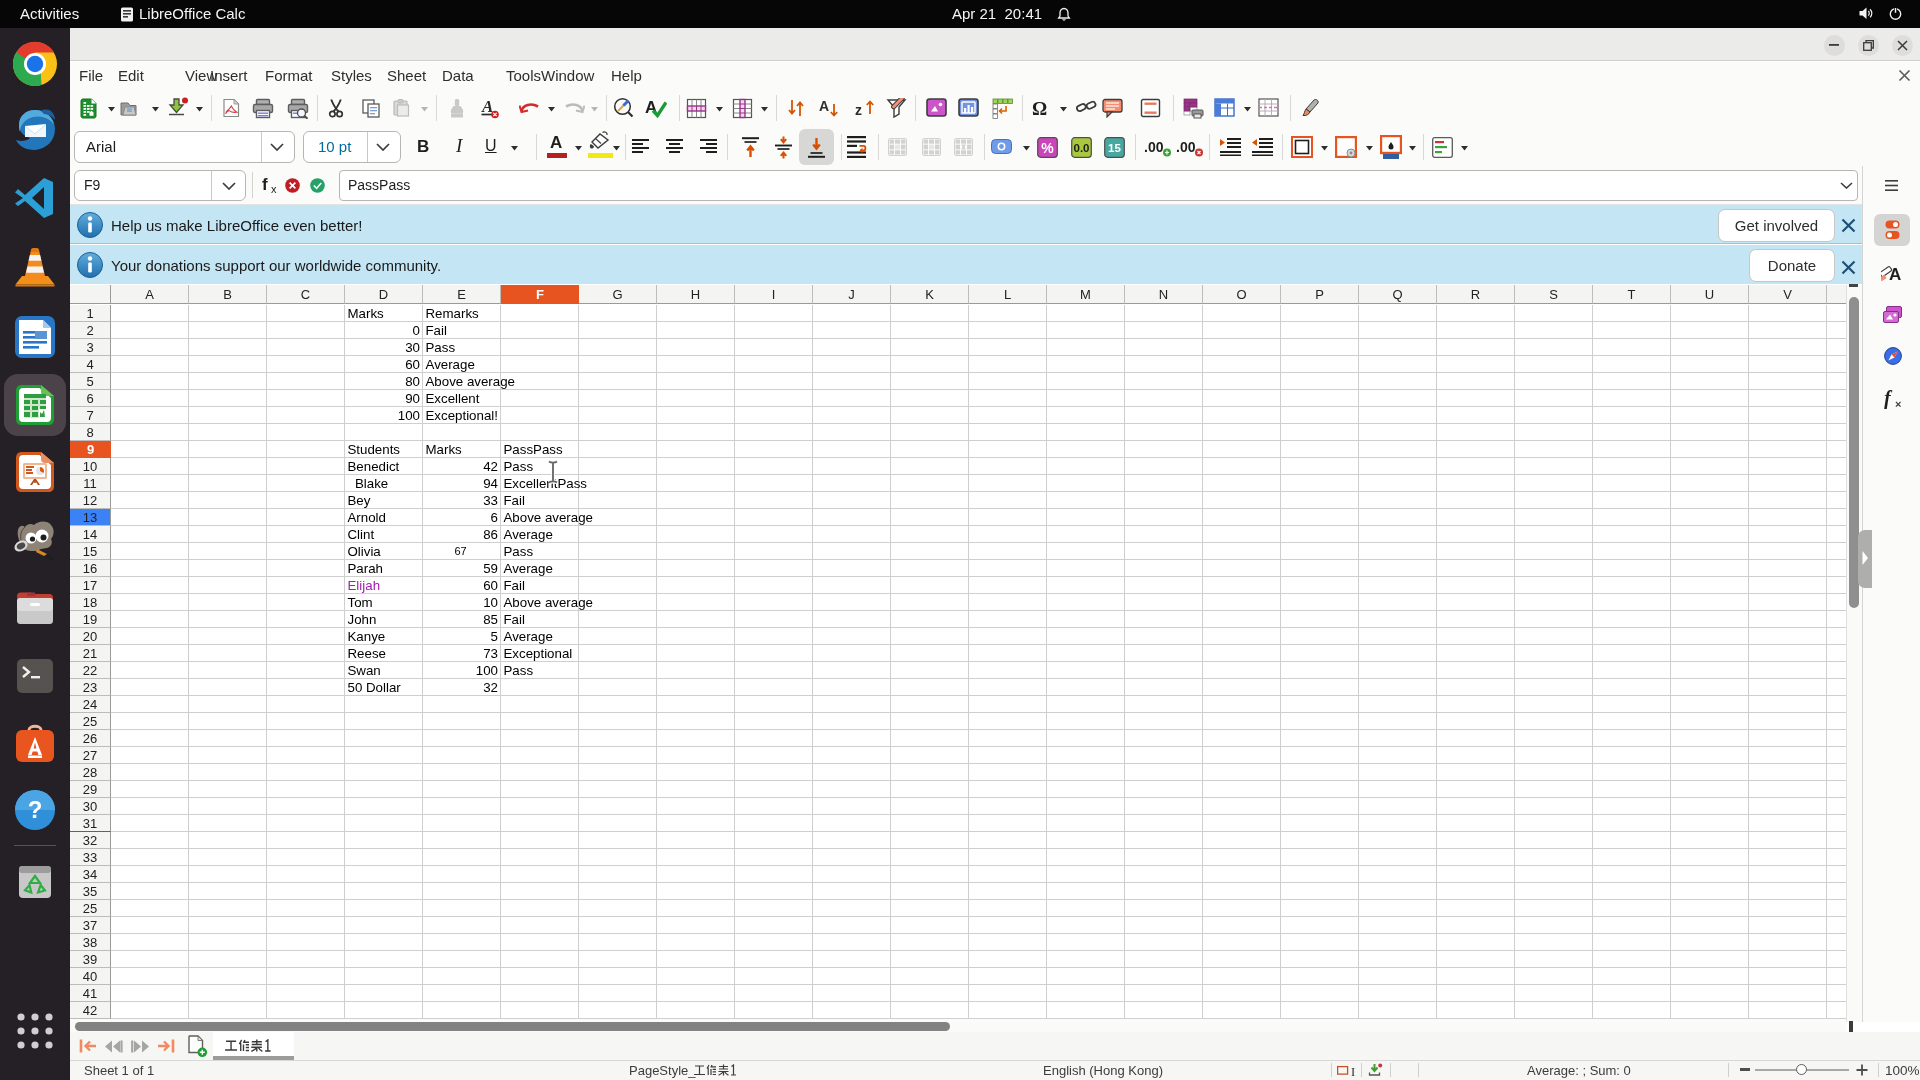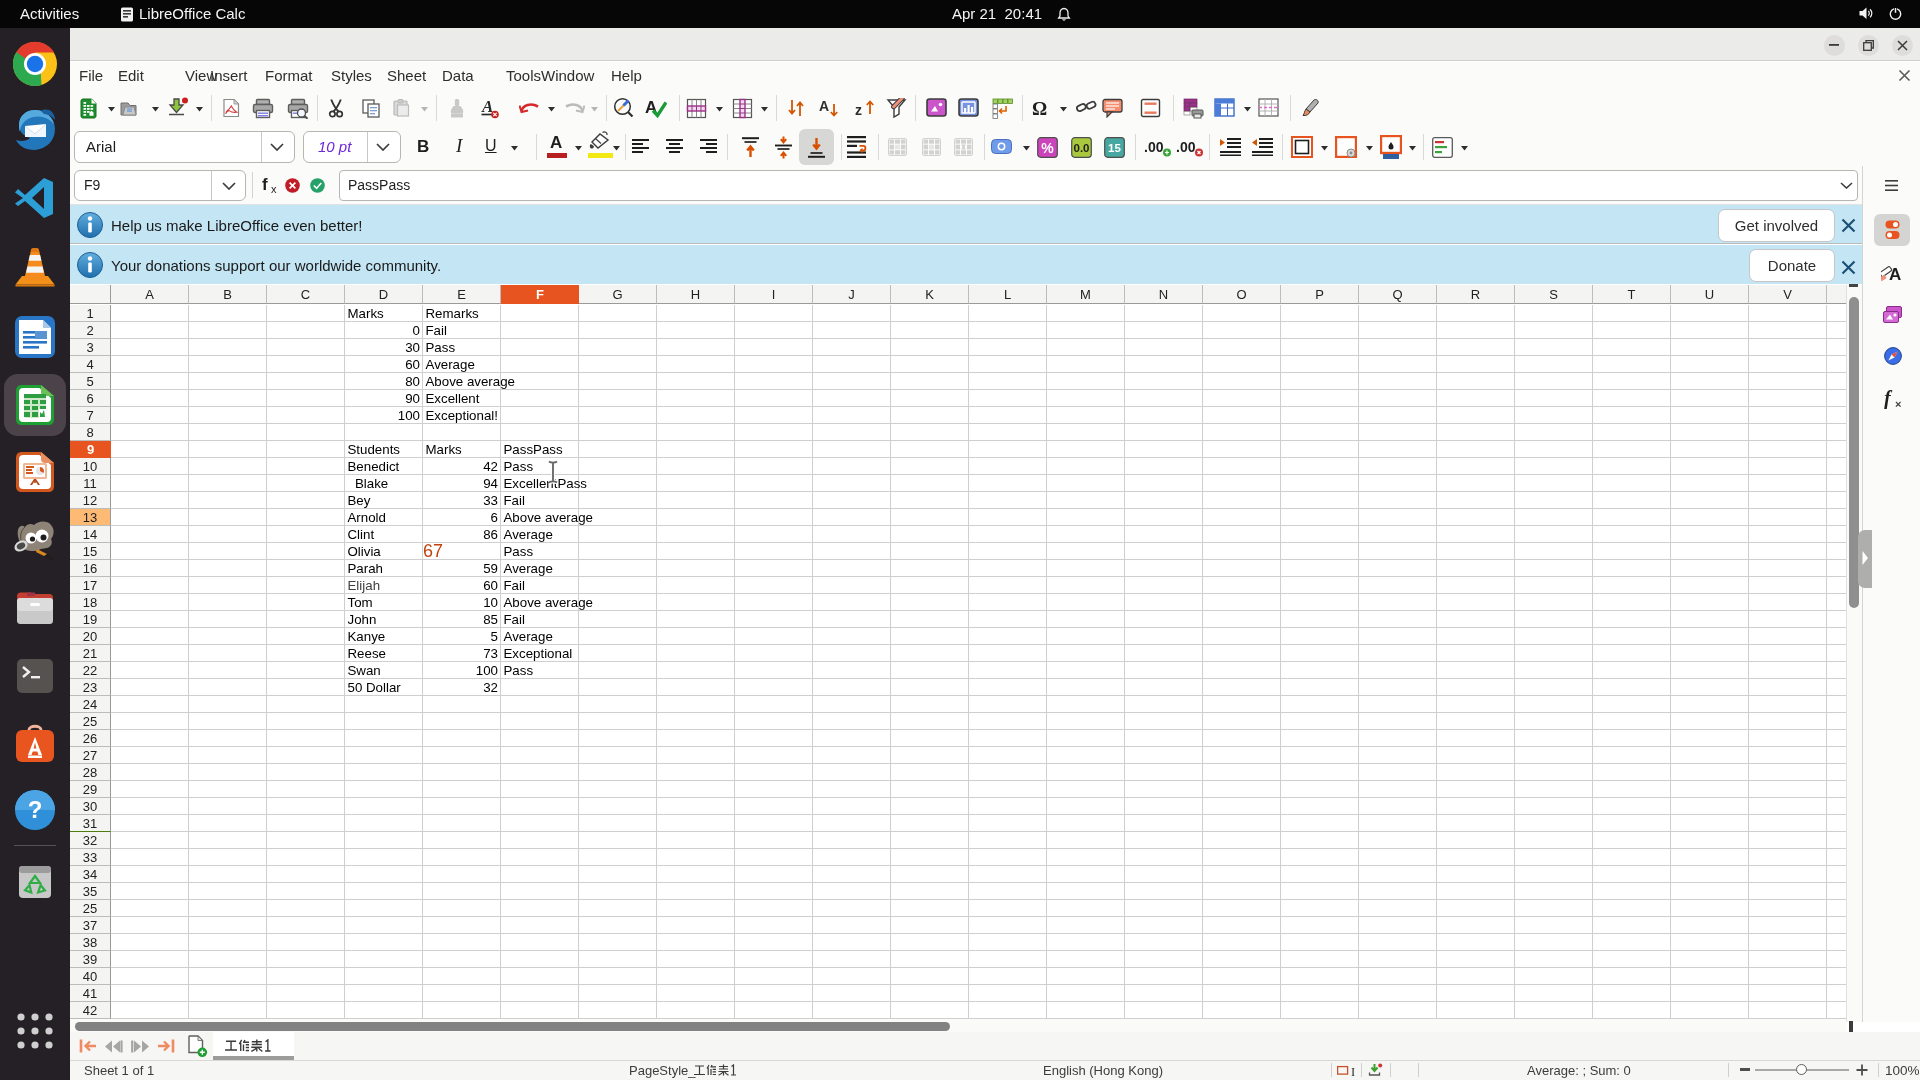--- a/index.html
+++ b/index.html
@@ -456,21 +456,21 @@
       <path d="M13 2 C15 0.5 18 2.5 17 5 L9 14 L5 11 Z" fill="#b0b0b0" stroke="#3c3c3c" stroke-width="1"></path>
 <path d="M5 11 L9 14 C8 16.5 5 18 2 17.5 C3.5 15.5 3.5 13 5 11 Z" fill="#e88a5a" stroke="#3c3c3c" stroke-width="1"></path>
     </svg>
 <div style="left:74px;top:131px;width:221px;height:32px;background:#fff;border:1px solid #b6b6b4;border-radius:6px;"></div>
 <div class="t" style="left:86px;top:138px;height:18px;font-size:15px;color:#1e1e1e;">Arial</div>
 <div style="position:absolute;left:261px;top:132px;width:1px;height:30px;background:#c9c9c7;"></div>
 <svg style="position:absolute;left:270px;top:143px;" width="14" height="8" viewBox="0 0 14 8">
       <path d="M1 1 L7 7 L13 1" fill="none" stroke="#3c3c3c" stroke-width="1.7"></path>
     </svg>
 <div style="left:303px;top:131px;width:98px;height:32px;background:#fff;border:1px solid #b6b6b4;border-radius:6px;"></div>
-<div class="t" style="left:318px;top:138px;height:18px;font-size:15px;color:#6d28d9;font-style:italic;">10 pt</div>
+<div class="t" style="left:318px;top:138px;height:18px;font-size:15px;color:#0369a1;">10 pt</div>
 <div style="position:absolute;left:367px;top:132px;width:1px;height:30px;background:#c9c9c7;"></div>
 <svg style="position:absolute;left:376px;top:143px;" width="14" height="8" viewBox="0 0 14 8">
       <path d="M1 1 L7 7 L13 1" fill="none" stroke="#3c3c3c" stroke-width="1.7"></path>
     </svg>
 <div style="left:417px;top:137px;width:16px;height:20px;font-size:17px;font-weight:bold;color:#1e1e1e;">B</div>
 <div style="left:456px;top:135px;width:12px;height:22px;font-size:19px;font-style:italic;font-family:'Liberation Serif',serif;color:#1e1e1e;">I</div>
 <div style="left:485px;top:137px;width:14px;height:20px;font-size:16px;color:#1e1e1e;text-decoration:underline;">U</div>
 <svg style="position:absolute;left:510.5px;top:145.8125px;" width="7.0" height="4.8999999999999995" viewBox="0 0 7.0 4.8999999999999995">
       <path d="M0 0 L7.0 0 L3.5 4.55 Z" fill="#2e2e2e"></path>
     </svg>
@@ -752,21 +752,21 @@
 <div style="left:70px;top:339px;width:41px;height:17px;background:#f4f4f2;border-right:1px solid #9a9a98;border-bottom:1px solid #bcbcba;color:#222;font-size:13px;text-align:center;line-height:18px;">3</div>
 <div style="left:70px;top:356px;width:41px;height:17px;background:#f4f4f2;border-right:1px solid #9a9a98;border-bottom:1px solid #bcbcba;color:#222;font-size:13px;text-align:center;line-height:18px;">4</div>
 <div style="left:70px;top:373px;width:41px;height:17px;background:#f4f4f2;border-right:1px solid #9a9a98;border-bottom:1px solid #bcbcba;color:#222;font-size:13px;text-align:center;line-height:18px;">5</div>
 <div style="left:70px;top:390px;width:41px;height:17px;background:#f4f4f2;border-right:1px solid #9a9a98;border-bottom:1px solid #bcbcba;color:#222;font-size:13px;text-align:center;line-height:18px;">6</div>
 <div style="left:70px;top:407px;width:41px;height:17px;background:#f4f4f2;border-right:1px solid #9a9a98;border-bottom:1px solid #bcbcba;color:#222;font-size:13px;text-align:center;line-height:18px;">7</div>
 <div style="left:70px;top:424px;width:41px;height:17px;background:#f4f4f2;border-right:1px solid #9a9a98;border-bottom:1px solid #bcbcba;color:#222;font-size:13px;text-align:center;line-height:18px;">8</div>
 <div style="left:70px;top:441px;width:41px;height:17px;background:#e8541f;color:#fff;font-weight:bold;font-size:13px;text-align:center;line-height:17px;">9</div>
 <div style="left:70px;top:458px;width:41px;height:17px;background:#f4f4f2;border-right:1px solid #9a9a98;border-bottom:1px solid #bcbcba;color:#222;font-size:13px;text-align:center;line-height:18px;">10</div>
 <div style="left:70px;top:475px;width:41px;height:17px;background:#f4f4f2;border-right:1px solid #9a9a98;border-bottom:1px solid #bcbcba;color:#222;font-size:13px;text-align:center;line-height:18px;">11</div>
 <div style="left:70px;top:492px;width:41px;height:17px;background:#f4f4f2;border-right:1px solid #9a9a98;border-bottom:1px solid #bcbcba;color:#222;font-size:13px;text-align:center;line-height:18px;">12</div>
-<div style="left:70px;top:509px;width:41px;height:17px;background:#fdba74;border-right:1px solid #9a9a98;border-bottom:1px solid #bcbcba;color:#222;font-size:13px;text-align:center;line-height:18px;">13</div>
+<div style="left:70px;top:509px;width:41px;height:17px;background:#3b82f6;border-right:1px solid #9a9a98;border-bottom:1px solid #bcbcba;color:#222;font-size:13px;text-align:center;line-height:18px;">13</div>
 <div style="left:70px;top:526px;width:41px;height:17px;background:#f4f4f2;border-right:1px solid #9a9a98;border-bottom:1px solid #bcbcba;color:#222;font-size:13px;text-align:center;line-height:18px;">14</div>
 <div style="left:70px;top:543px;width:41px;height:17px;background:#f4f4f2;border-right:1px solid #9a9a98;border-bottom:1px solid #bcbcba;color:#222;font-size:13px;text-align:center;line-height:18px;">15</div>
 <div style="left:70px;top:560px;width:41px;height:17px;background:#f4f4f2;border-right:1px solid #9a9a98;border-bottom:1px solid #bcbcba;color:#222;font-size:13px;text-align:center;line-height:18px;">16</div>
 <div style="left:70px;top:577px;width:41px;height:17px;background:#f4f4f2;border-right:1px solid #9a9a98;border-bottom:1px solid #bcbcba;color:#222;font-size:13px;text-align:center;line-height:18px;">17</div>
 <div style="left:70px;top:594px;width:41px;height:17px;background:#f4f4f2;border-right:1px solid #9a9a98;border-bottom:1px solid #bcbcba;color:#222;font-size:13px;text-align:center;line-height:18px;">18</div>
 <div style="left:70px;top:611px;width:41px;height:17px;background:#f4f4f2;border-right:1px solid #9a9a98;border-bottom:1px solid #bcbcba;color:#222;font-size:13px;text-align:center;line-height:18px;">19</div>
 <div style="left:70px;top:628px;width:41px;height:17px;background:#f4f4f2;border-right:1px solid #9a9a98;border-bottom:1px solid #bcbcba;color:#222;font-size:13px;text-align:center;line-height:18px;">20</div>
 <div style="left:70px;top:645px;width:41px;height:17px;background:#f4f4f2;border-right:1px solid #9a9a98;border-bottom:1px solid #bcbcba;color:#222;font-size:13px;text-align:center;line-height:18px;">21</div>
 <div style="left:70px;top:662px;width:41px;height:17px;background:#f4f4f2;border-right:1px solid #9a9a98;border-bottom:1px solid #bcbcba;color:#222;font-size:13px;text-align:center;line-height:18px;">22</div>
 <div style="left:70px;top:679px;width:41px;height:17px;background:#f4f4f2;border-right:1px solid #9a9a98;border-bottom:1px solid #bcbcba;color:#222;font-size:13px;text-align:center;line-height:18px;">23</div>
@@ -815,26 +815,26 @@
 <div class="t" style="left:347.5px;top:492px;width:156px;height:17px;font-size:13.3px;color:#000;line-height:17px;">Bey</div>
 <div class="t" style="left:423px;top:492px;width:75px;height:17px;font-size:13.3px;color:#000;line-height:17px;text-align:right;">33</div>
 <div class="t" style="left:503.5px;top:492px;width:156px;height:17px;font-size:13.3px;color:#000;line-height:17px;">Fail</div>
 <div class="t" style="left:347.5px;top:509px;width:156px;height:17px;font-size:13.3px;color:#000;line-height:17px;">Arnold</div>
 <div class="t" style="left:423px;top:509px;width:75px;height:17px;font-size:13.3px;color:#000;line-height:17px;text-align:right;">6</div>
 <div class="t" style="left:503.5px;top:509px;width:156px;height:17px;font-size:13.3px;color:#000;line-height:17px;">Above average</div>
 <div class="t" style="left:347.5px;top:526px;width:156px;height:17px;font-size:13.3px;color:#000;line-height:17px;">Clint</div>
 <div class="t" style="left:423px;top:526px;width:75px;height:17px;font-size:13.3px;color:#000;line-height:17px;text-align:right;">86</div>
 <div class="t" style="left:503.5px;top:526px;width:156px;height:17px;font-size:13.3px;color:#000;line-height:17px;">Average</div>
 <div class="t" style="left:347.5px;top:543px;width:156px;height:17px;font-size:13.3px;color:#000;line-height:17px;">Olivia</div>
-<div class="t" style="left:423px;top:543px;width:75px;height:17px;font-size:18px;color:#c2410c;line-height:17px;text-align:left;">67</div>
+<div class="t" style="left:423px;top:543px;width:75px;height:17px;font-size:11px;color:#000000;line-height:17px;text-align:center;">67</div>
 <div class="t" style="left:503.5px;top:543px;width:156px;height:17px;font-size:13.3px;color:#000;line-height:17px;">Pass</div>
 <div class="t" style="left:347.5px;top:560px;width:156px;height:17px;font-size:13.3px;color:#000;line-height:17px;">Parah</div>
 <div class="t" style="left:423px;top:560px;width:75px;height:17px;font-size:13.3px;color:#000;line-height:17px;text-align:right;">59</div>
 <div class="t" style="left:503.5px;top:560px;width:156px;height:17px;font-size:13.3px;color:#000;line-height:17px;">Average</div>
-<div class="t" style="left:347.5px;top:577px;width:156px;height:17px;font-size:13.3px;color:#404040;line-height:17px;">Elijah</div>
+<div class="t" style="left:347.5px;top:577px;width:156px;height:17px;font-size:13.3px;color:#a21caf;line-height:17px;">Elijah</div>
 <div class="t" style="left:423px;top:577px;width:75px;height:17px;font-size:13.3px;color:#000;line-height:17px;text-align:right;">60</div>
 <div class="t" style="left:503.5px;top:577px;width:156px;height:17px;font-size:13.3px;color:#000;line-height:17px;">Fail</div>
 <div class="t" style="left:347.5px;top:594px;width:156px;height:17px;font-size:13.3px;color:#000;line-height:17px;">Tom</div>
 <div class="t" style="left:423px;top:594px;width:75px;height:17px;font-size:13.3px;color:#000;line-height:17px;text-align:right;">10</div>
 <div class="t" style="left:503.5px;top:594px;width:156px;height:17px;font-size:13.3px;color:#000;line-height:17px;">Above average</div>
 <div class="t" style="left:347.5px;top:611px;width:156px;height:17px;font-size:13.3px;color:#000;line-height:17px;">John</div>
 <div class="t" style="left:423px;top:611px;width:75px;height:17px;font-size:13.3px;color:#000;line-height:17px;text-align:right;">85</div>
 <div class="t" style="left:503.5px;top:611px;width:156px;height:17px;font-size:13.3px;color:#000;line-height:17px;">Fail</div>
 <div class="t" style="left:347.5px;top:628px;width:156px;height:17px;font-size:13.3px;color:#000;line-height:17px;">Kanye</div>
 <div class="t" style="left:423px;top:628px;width:75px;height:17px;font-size:13.3px;color:#000;line-height:17px;text-align:right;">5</div>

